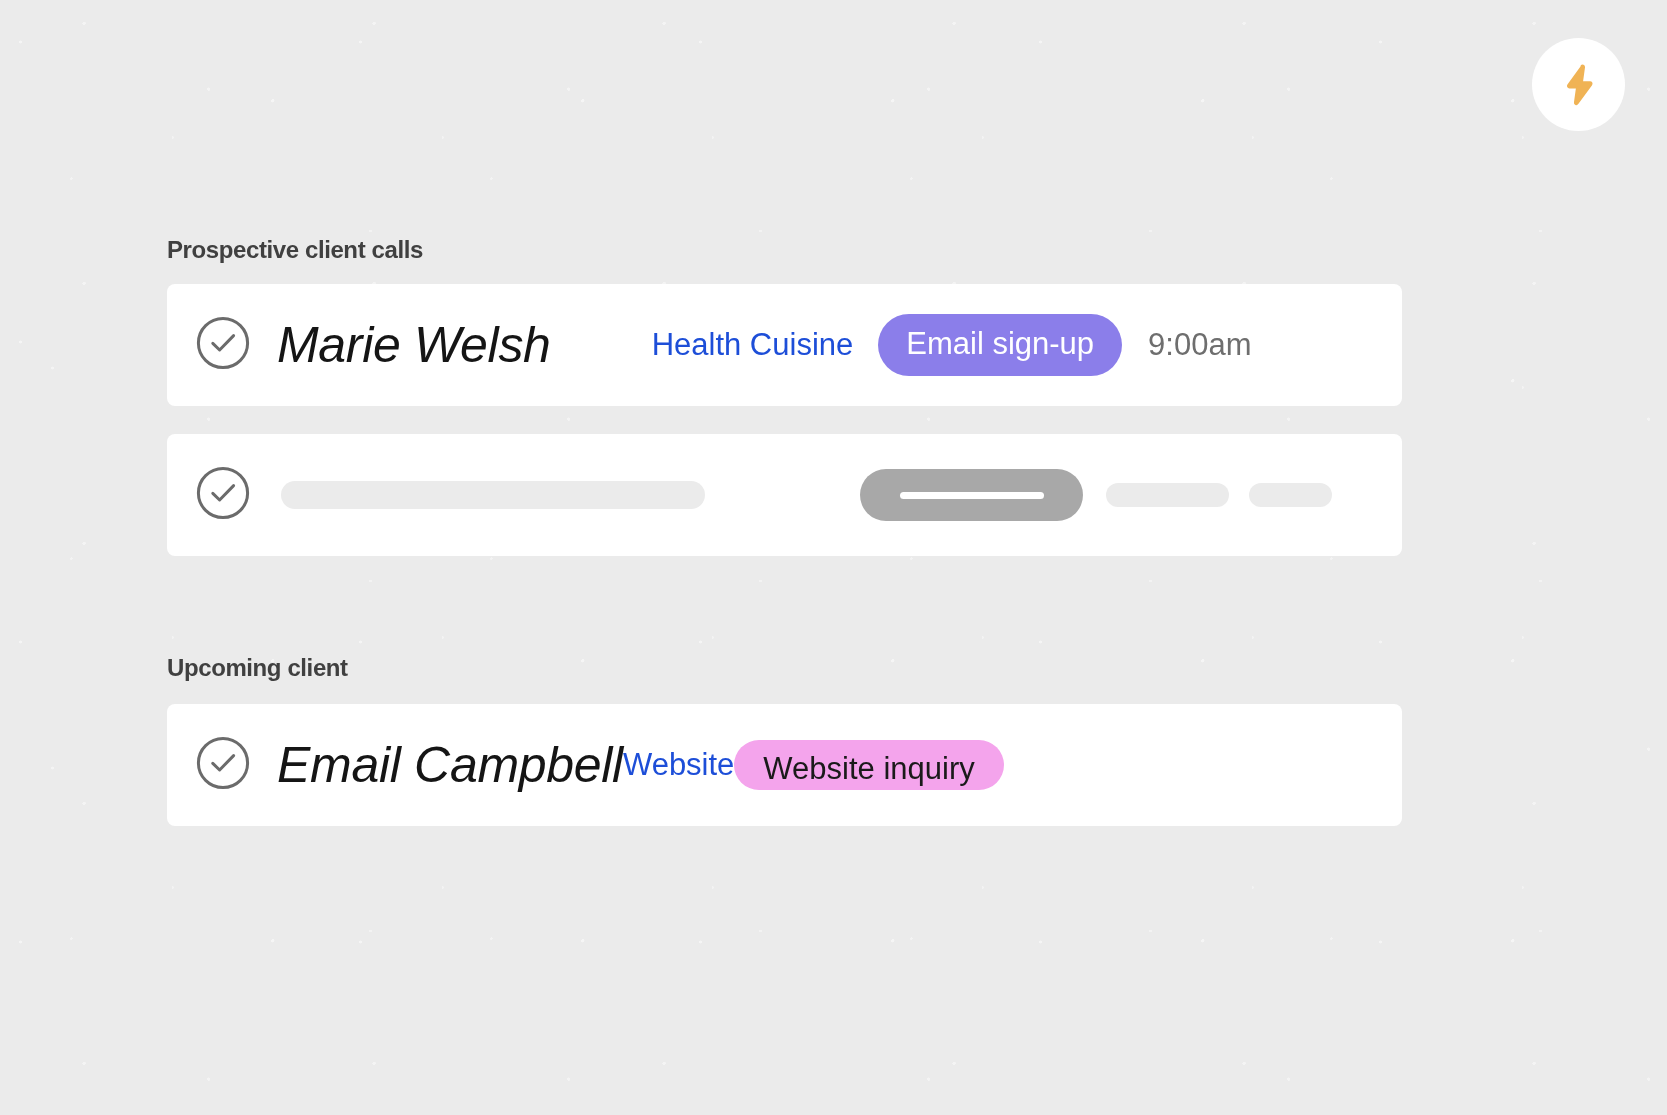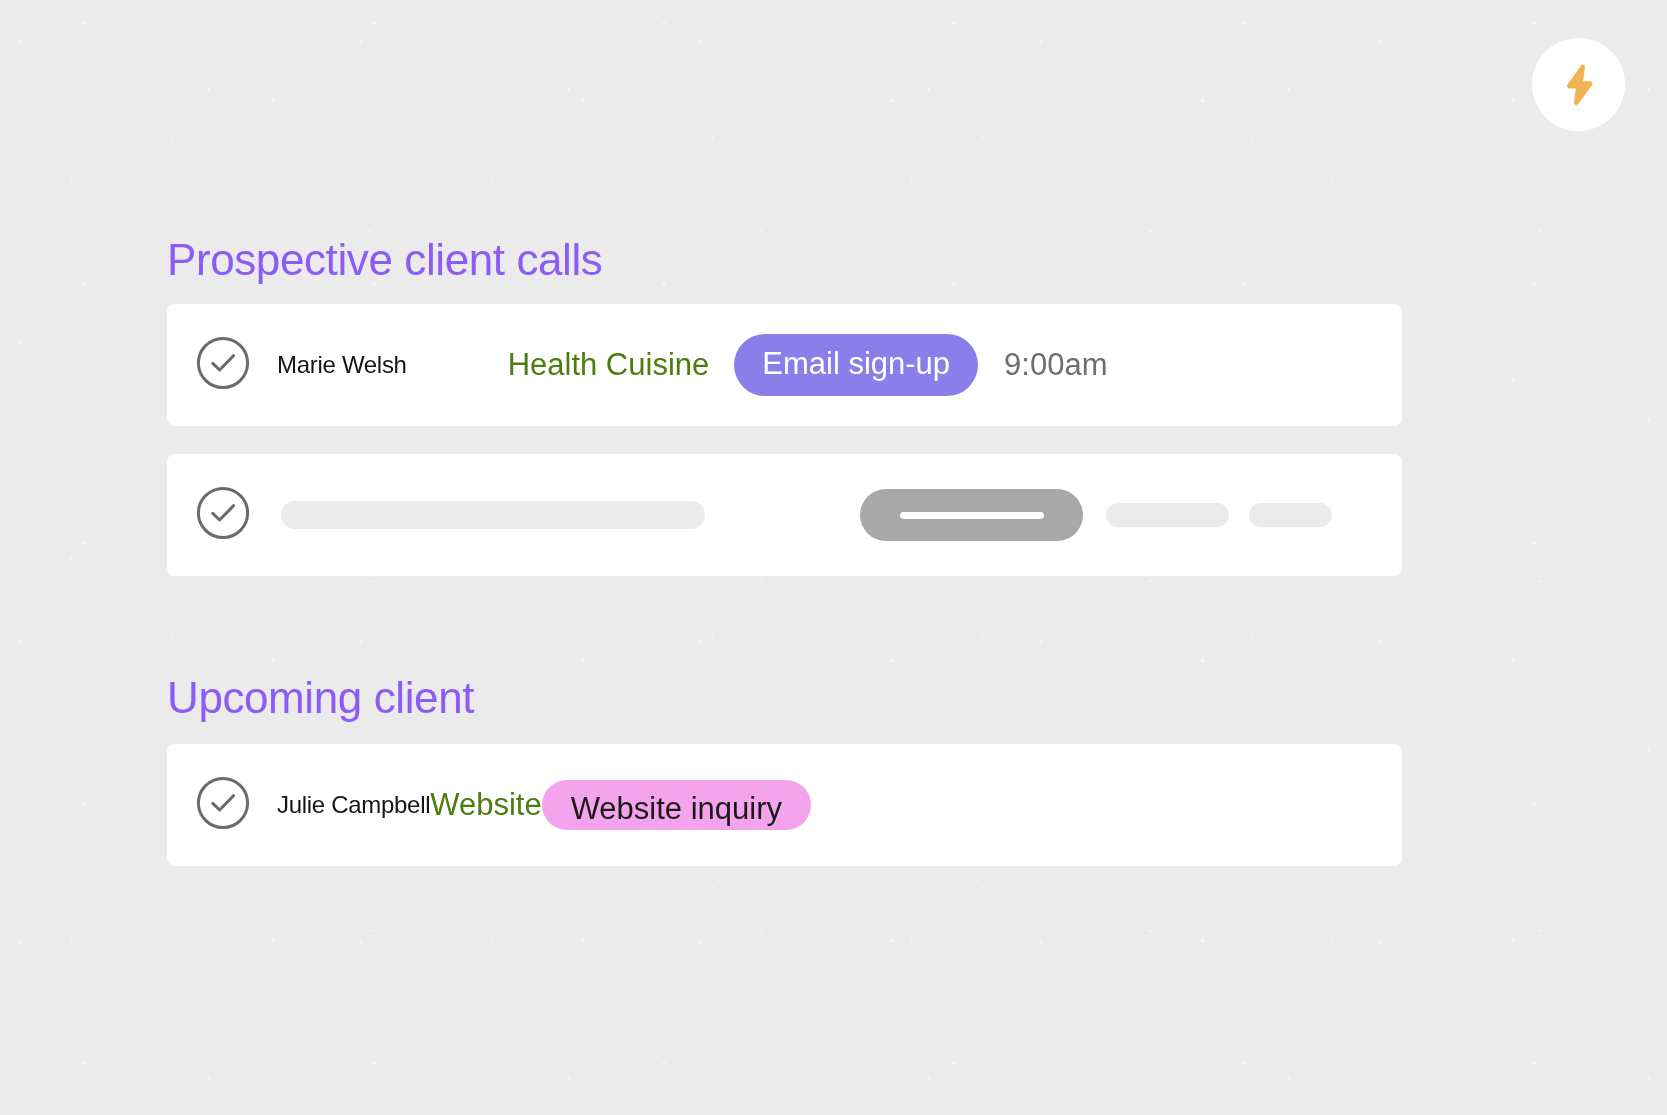--- a/index.html
+++ b/index.html
@@ -57,23 +57,23 @@
   #bolt-button svg { display:block; }
 
   #content {
     position:absolute;
     left:167px;
     top:0;
     width:1235px;
   }
 
   .section-heading {
-    font-size:44px;
-    font-weight:400;
-    color:#8b5cf6;
+    font-size:24px;
+    font-weight:700;
+    color:#404040;
     letter-spacing:-0.4px;
     line-height:1;
   }
 
   #heading-prospective { margin-top:238px; }
   #heading-upcoming    { margin-top:100px; }
 
   .card {
     background:#ffffff;
     border-radius:8px;
@@ -84,32 +84,33 @@
     padding-left:29px;
     margin-top:22px;
   }
 
   #card-skeleton { margin-top:28px; }
   #card-julie    { margin-top:24px; }
 
   .check-icon { flex:0 0 auto; display:block; }
 
   .person-name {
-    font-size:24px;
+    font-size:50px;
     font-weight:400;
     color:#151515;
     letter-spacing:-0.3px;
     margin-left:27px;
     white-space:nowrap;
+    font-style:italic;
   }
 
   .company {
     font-size:31px;
     font-weight:400;
-    color:#4d7c0f;
+    color:#1d4ed8;
     white-space:nowrap;
   }
 
   .badge {
     font-size:31px;
     font-weight:500;
     border-radius:999px;
     white-space:nowrap;
     display:inline-flex;
     align-items:center;
@@ -203,18 +204,18 @@
 
   <h2 class="section-heading" id="heading-upcoming">Upcoming client</h2>
 
   <div class="card" id="card-julie">
     <span class="check-icon">
       <svg width="54" height="54" viewBox="0 0 54 54" fill="none">
         <circle cx="27" cy="27" r="24.6" stroke="#6b6b6b" stroke-width="3"></circle>
         <path d="M16.8 27.4 23.6 34 37.6 19.6" stroke="#6b6b6b" stroke-width="3" stroke-linecap="round" stroke-linejoin="round"></path>
       </svg>
     </span>
-    <span class="person-name">Julie Campbell</span>
+    <span class="person-name">Email Campbell</span>
     <span class="company">Website</span>
     <span class="badge badge-pink">Website inquiry</span>
   </div>
 
 </div>
 
 </body></html>

